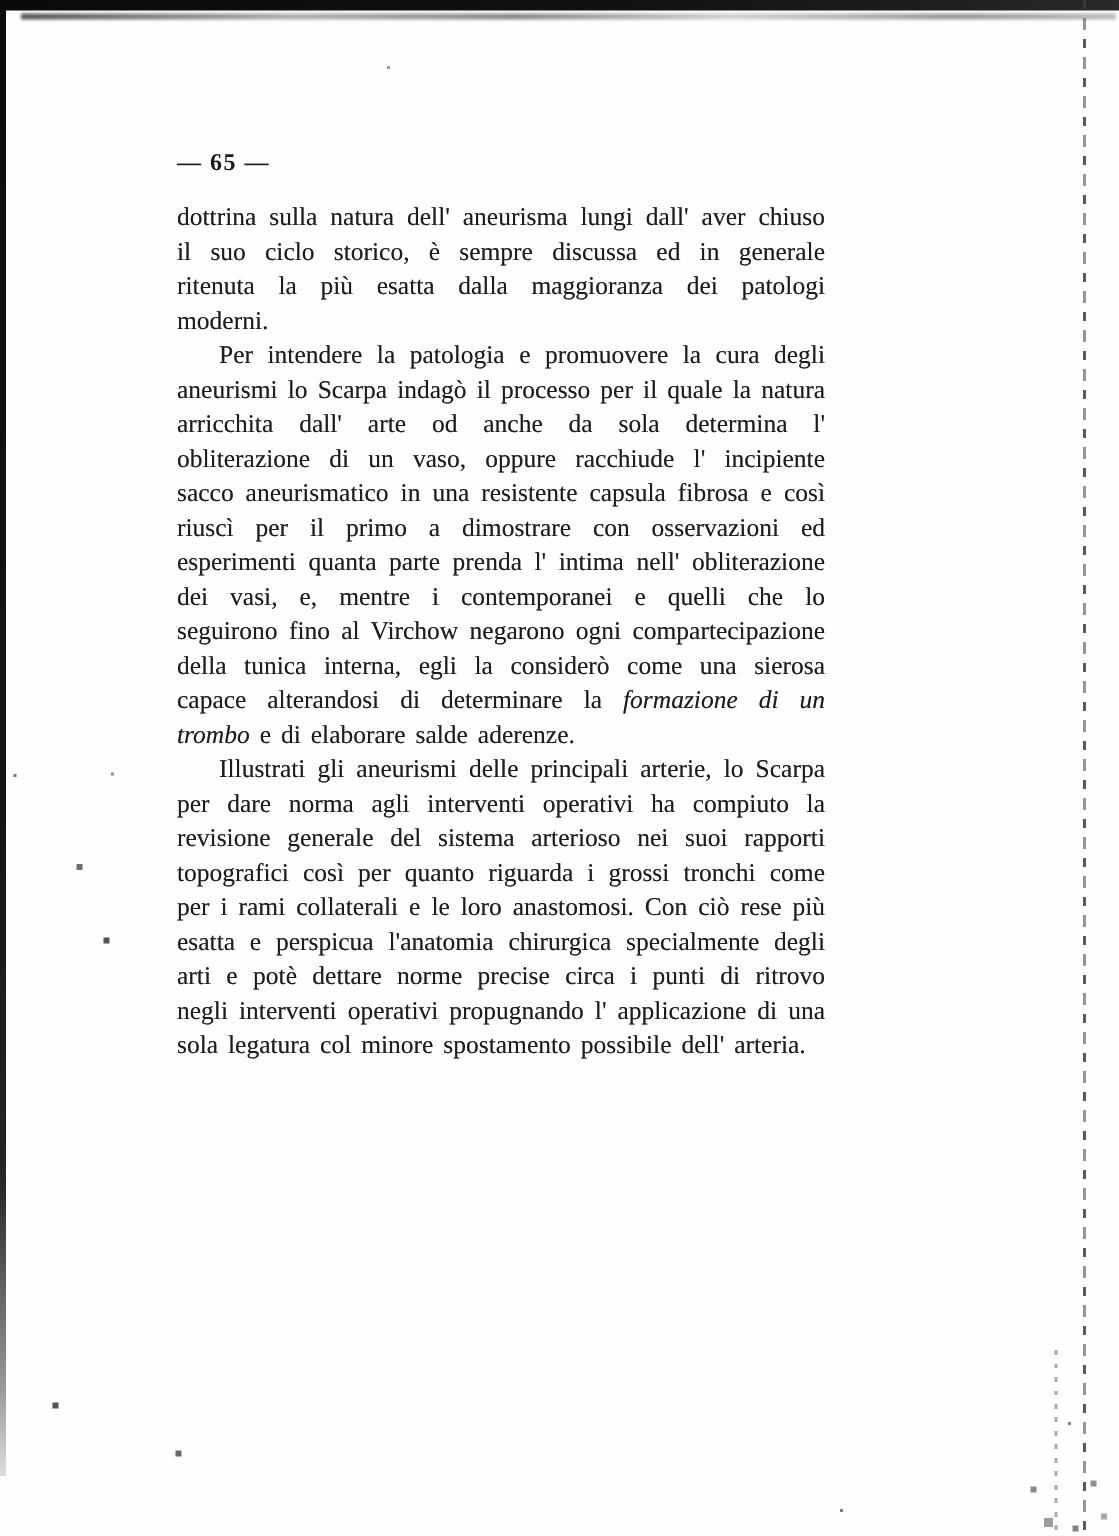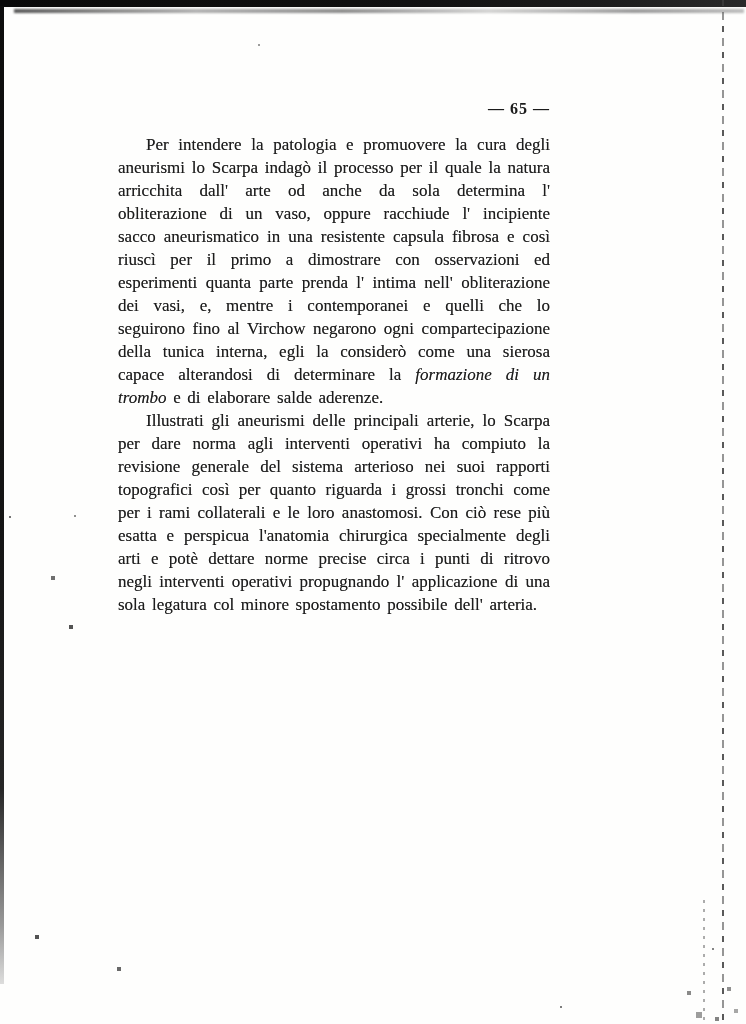--- a/index.html
+++ b/index.html
@@ -58,21 +58,21 @@
       728px 988px 0 1px rgba(70,70,70,.6),
       698px 1014px 0 2px rgba(60,60,60,.5),
       716px 1018px 0 1px rgba(50,50,50,.6),
       735px 1010px 0 1px rgba(80,80,80,.5),
       258px 44px 0 0 rgba(90,90,90,.6),
       722px 28px 0 0 rgba(90,90,90,.6);
   }
   
   .page-number {
     position: absolute; top: 100px; left: 118px; width: 432px;
-    text-align: right;
+    text-align: left;
     font-size: 16px; font-weight: bold;
     letter-spacing: 1px;
     color: #1b1b1b;
   }
   .page-text {
     position: absolute; top: 133px; left: 118px; width: 432px;
     font-size: 17px; line-height: 23px;
     color: #1d1d1d;
     text-align: justify;
     word-spacing: 0.14em;
@@ -88,16 +88,17 @@
   <div class="scan-top"></div>
   <div class="scan-top-smudge"></div>
   <div class="scan-left"></div>
   <div class="scan-right"></div>
   <div class="scan-right-noise"></div>
   <div class="speckles"></div>
 
   <div class="page-number">— 65 —</div>
 
   <div class="page-text">
+      <p><span>dottrina sulla natura dell' aneurisma lungi dall' aver chiuso il suo ciclo storico, è sempre discussa ed in generale ritenuta la più esatta dalla maggioranza dei patologi moderni.</span></p>
       <p class="indent"><span>Per intendere la patologia e promuovere la cura degli aneurismi lo Scarpa indagò il processo per il quale la natura arricchita dall' arte od anche da sola determina l' obliterazione di un vaso, oppure racchiude l' incipiente sacco aneurismatico in una resistente capsula fibrosa e così riuscì per il primo a dimostrare con osservazioni ed esperimenti quanta parte prenda l' intima nell' obliterazione dei vasi, e, mentre i contemporanei e quelli che lo seguirono fino al Virchow negarono ogni compartecipazione della tunica interna, egli la considerò come una sierosa capace alterandosi di determinare la </span><i>formazione di un trombo</i><span> e di elaborare salde aderenze.</span></p>
       <p class="indent"><span>Illustrati gli aneurismi delle principali arterie, lo Scarpa per dare norma agli interventi operativi ha compiuto la revisione generale del sistema arterioso nei suoi rapporti topografici così per quanto riguarda i grossi tronchi come per i rami collaterali e le loro anastomosi. Con ciò rese più esatta e perspicua l'anatomia chirurgica specialmente degli arti e potè dettare norme precise circa i punti di ritrovo negli interventi operativi propugnando l' applicazione di una sola legatura col minore spostamento possibile dell' arteria.</span></p>
     </div>
 </div>
 
 </body></html>

